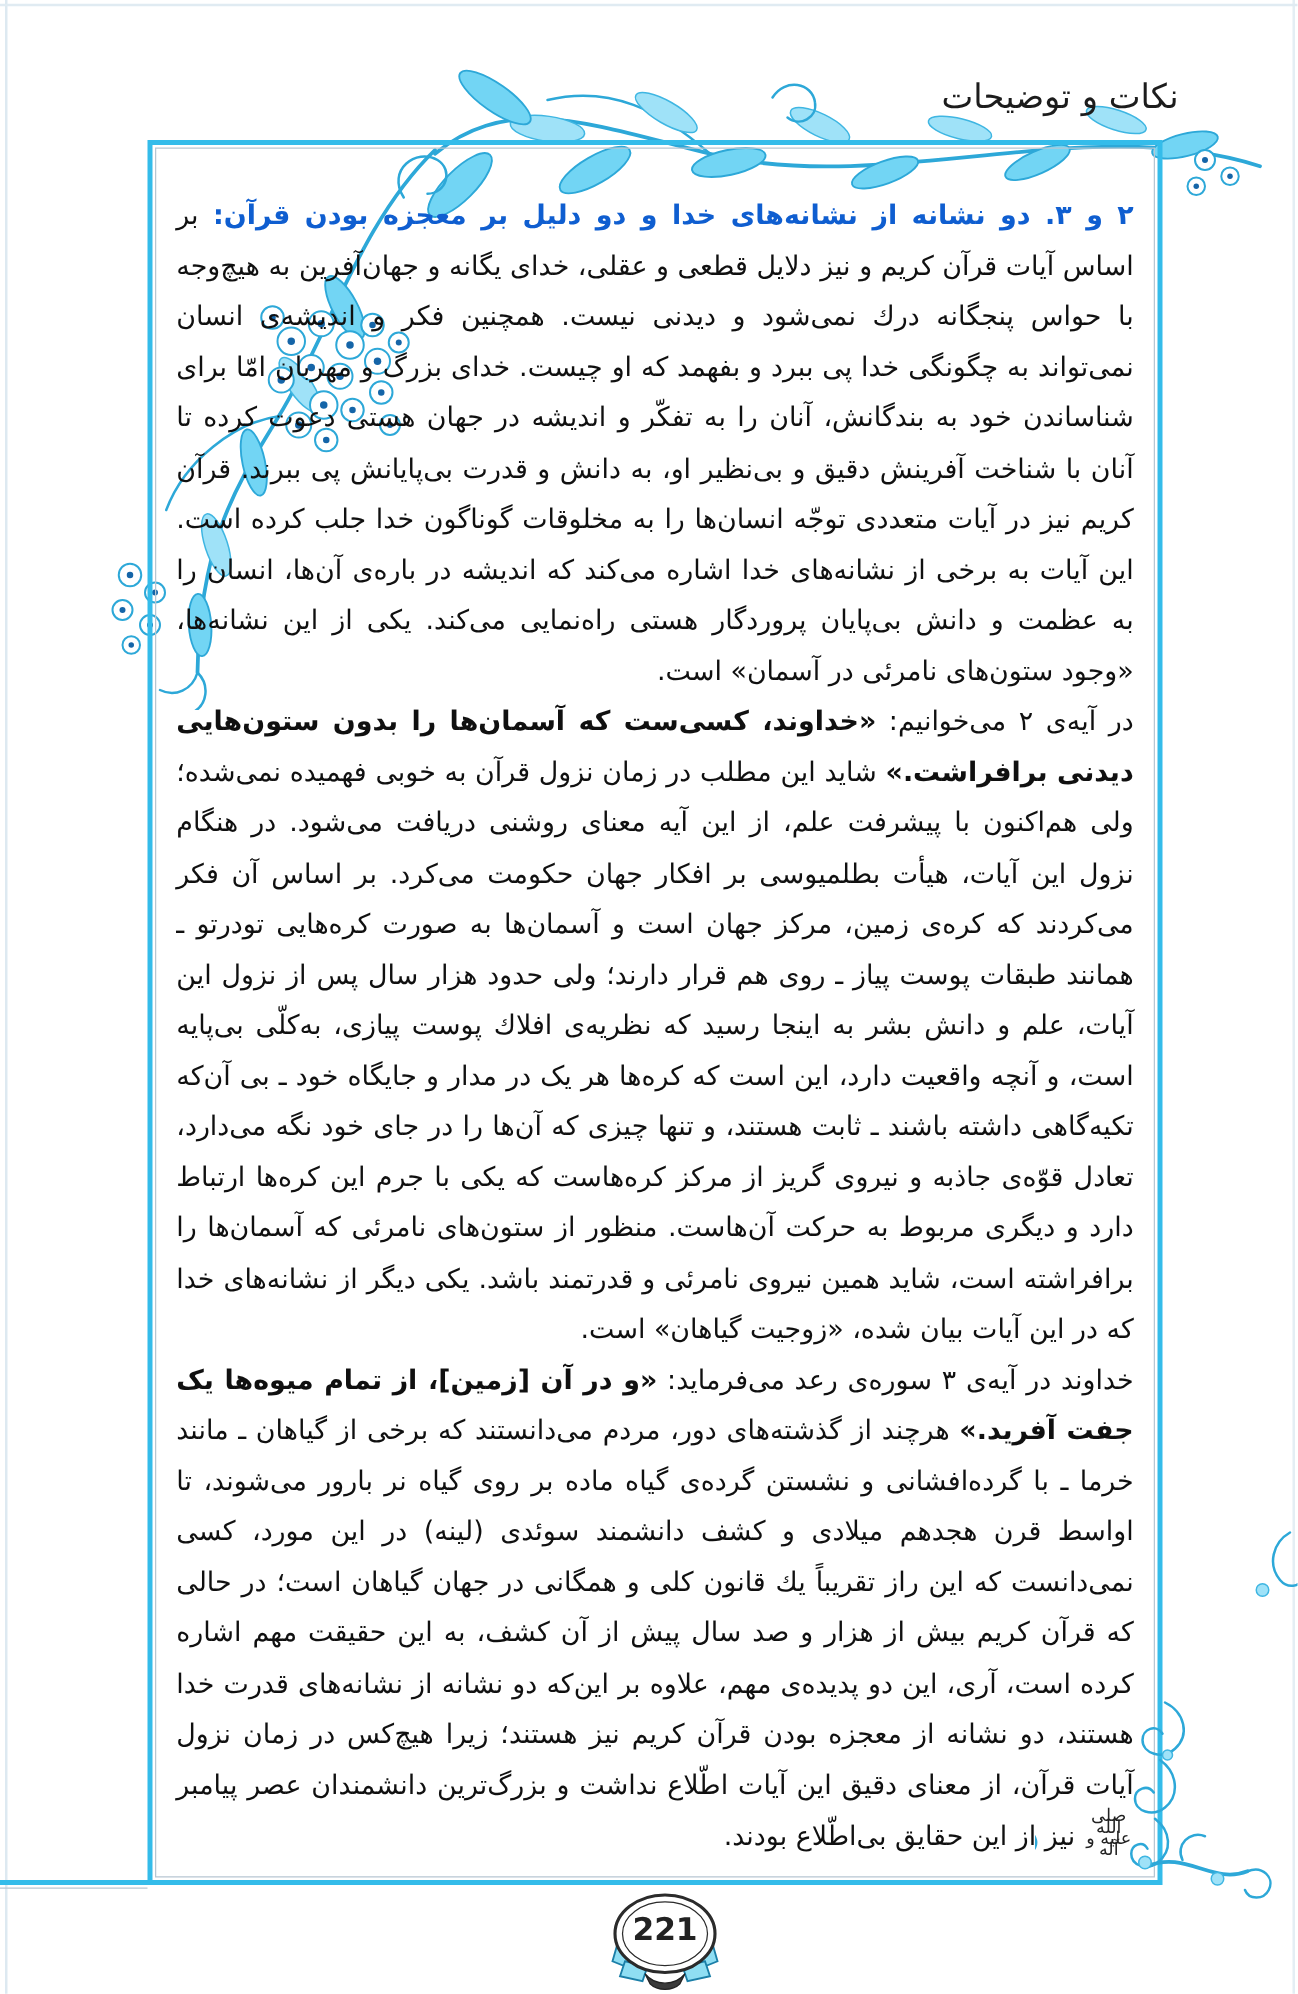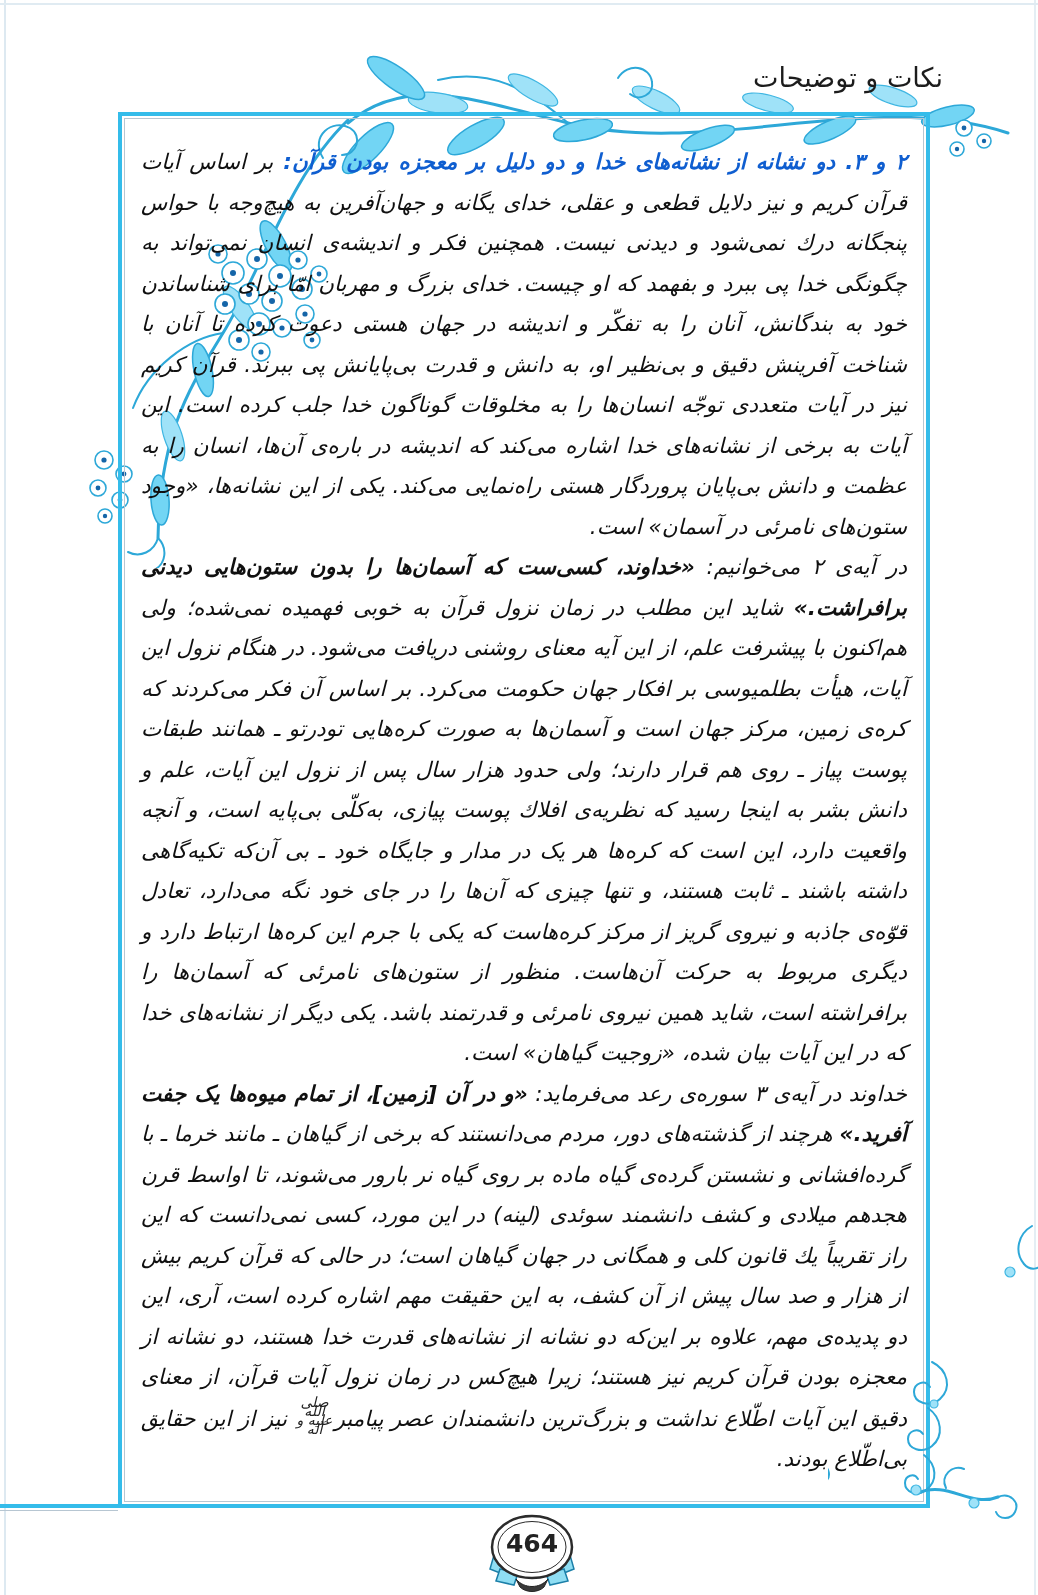--- a/index.html
+++ b/index.html
@@ -22,21 +22,21 @@
   .frame{
     position:absolute;left:118px;top:112px;width:812px;height:1396px;
     border:4px solid #34bcea;box-sizing:border-box;background:transparent;
   }
   .frame-inner{position:absolute;left:2px;top:2px;right:2px;bottom:2px;border:1px solid #b7c6d2;}
   .bottom-rule{position:absolute;left:0;top:1504px;width:120px;height:4px;background:#34bcea;}
   .bottom-rule-inner{position:absolute;left:0;top:1510px;width:118px;height:1px;background:#b7c6d2;}
 
   
   .frame-clip{
-    position:absolute;left:123px;top:120px;width:802px;height:1386px;overflow:hidden;font-style:italic;
+    position:absolute;left:123px;top:131px;width:802px;height:1386px;overflow:hidden;
   }
   .text-block{
     direction:rtl;text-align:justify;
     padding:22px 18px 0 18px;
     font-size:21.5px;line-height:40.5px;color:#101010;
   }
   .para{margin:0;}
   .seg-heading{color:#0f5ed0;font-weight:bold;}
   .seg-bold{font-weight:bold;}
   .seg-normal{font-weight:normal;}
@@ -249,14 +249,14 @@
 
     <polygon points="8,42 28,52 24,64 4,56" fill="#8fdef3" stroke="#1b7fa8" stroke-width="1.5"></polygon>
     <polygon points="14,56 32,60 28,72 10,68" fill="#8fdef3" stroke="#1b7fa8" stroke-width="1.5"></polygon>
     <polygon points="84,42 64,52 68,64 88,56" fill="#8fdef3" stroke="#1b7fa8" stroke-width="1.5"></polygon>
     <polygon points="78,56 60,60 64,72 82,68" fill="#8fdef3" stroke="#1b7fa8" stroke-width="1.5"></polygon>
     <path d="M30,66 C38,76 54,76 62,66 L58,74 C52,80 40,80 34,74 Z" fill="#3a3a3a" stroke="#222" stroke-width="1"></path>
 
     <ellipse cx="46" cy="34" rx="40" ry="31" fill="#ffffff" stroke="#2b2b2b" stroke-width="2.5"></ellipse>
     <ellipse cx="46" cy="34" rx="34" ry="25.5" fill="none" stroke="#2b2b2b" stroke-width="1"></ellipse>
   </svg>
-  <div class="badge-number">464</div>
+  <div class="badge-number">221</div>
 </div>
 
 </body></html>

